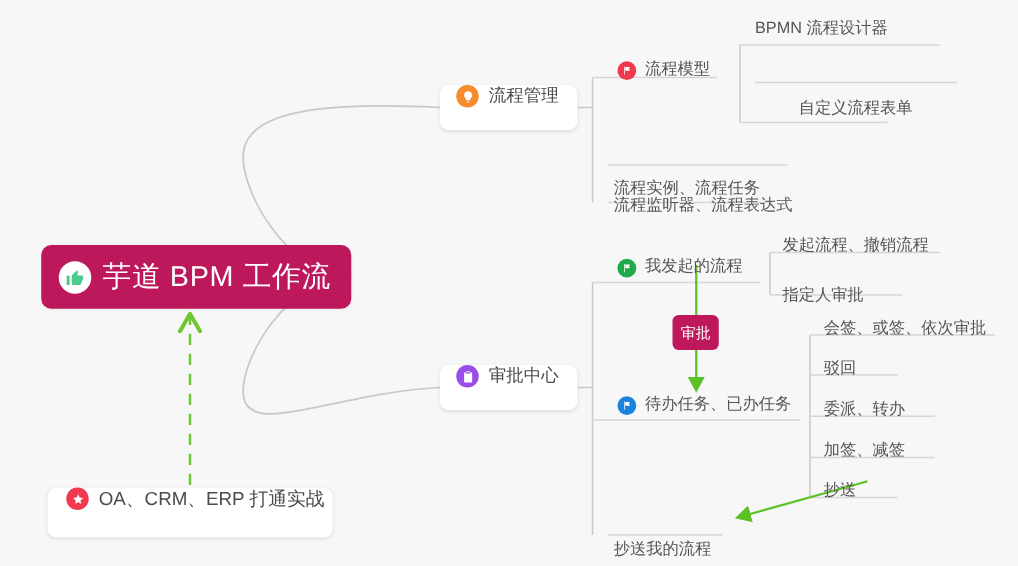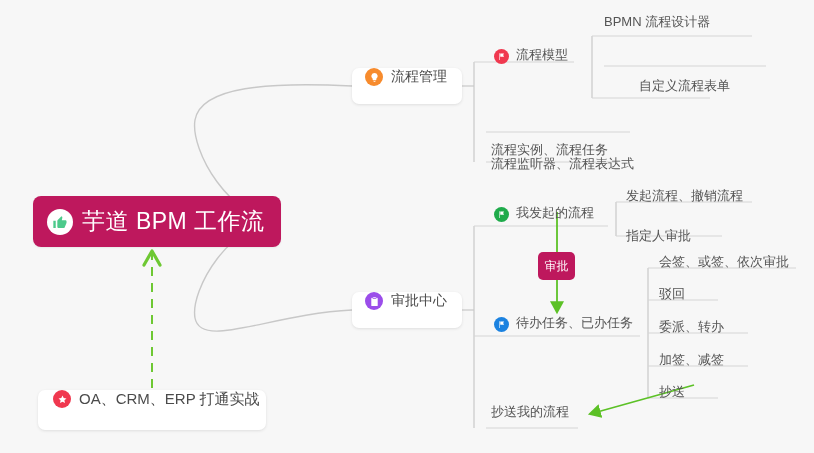--- a/index.html
+++ b/index.html
@@ -238,21 +238,21 @@
     </span>
     <span class="txt">待办任务、已办任务</span>
   </div>
 
   <div class="leaf-node" style="left:659px; top:252px;">会签、或签、依次审批</div>
   <div class="leaf-node" style="left:659px; top:284px;">驳回</div>
   <div class="leaf-node" style="left:659px; top:317px;">委派、转办</div>
   <div class="leaf-node" style="left:659px; top:350px;">加签、减签</div>
   <div class="leaf-node" style="left:659px; top:382px;">抄送</div>
 
-  <div class="leaf-node" style="left:491px; top:402px;">抄送我的流程</div>
+  <div class="leaf-node" style="left:491px; top:429px;">抄送我的流程</div>
 
   <div class="card-node" id="node-integration">
     <span class="circ circ-18" style="background:#f0384f;">
       <svg width="11" height="11" viewBox="0 0 24 24" aria-hidden="true">
         <path fill="#ffffff" d="M12 3.2l2.6 5.6 6.1.8-4.5 4.2 1.2 6-5.4-3-5.4 3 1.2-6L3.3 9.6l6.1-.8z"></path>
       </svg>
     </span>
     <span class="card-label">OA、CRM、ERP 打通实战</span>
   </div>
 

